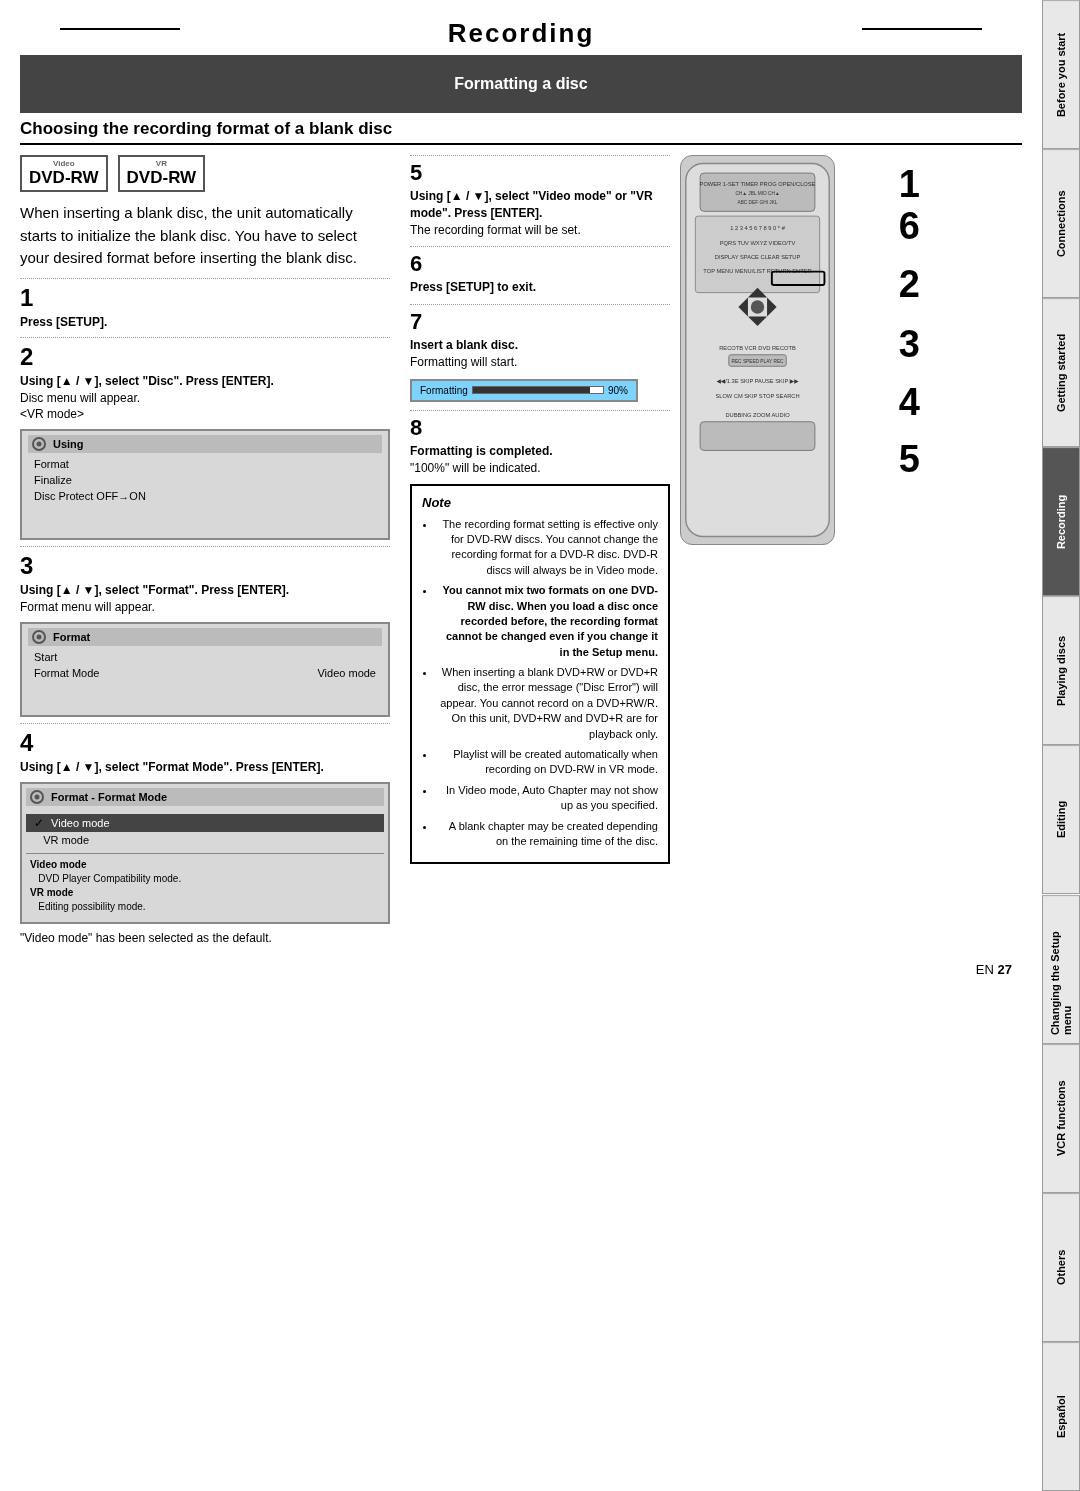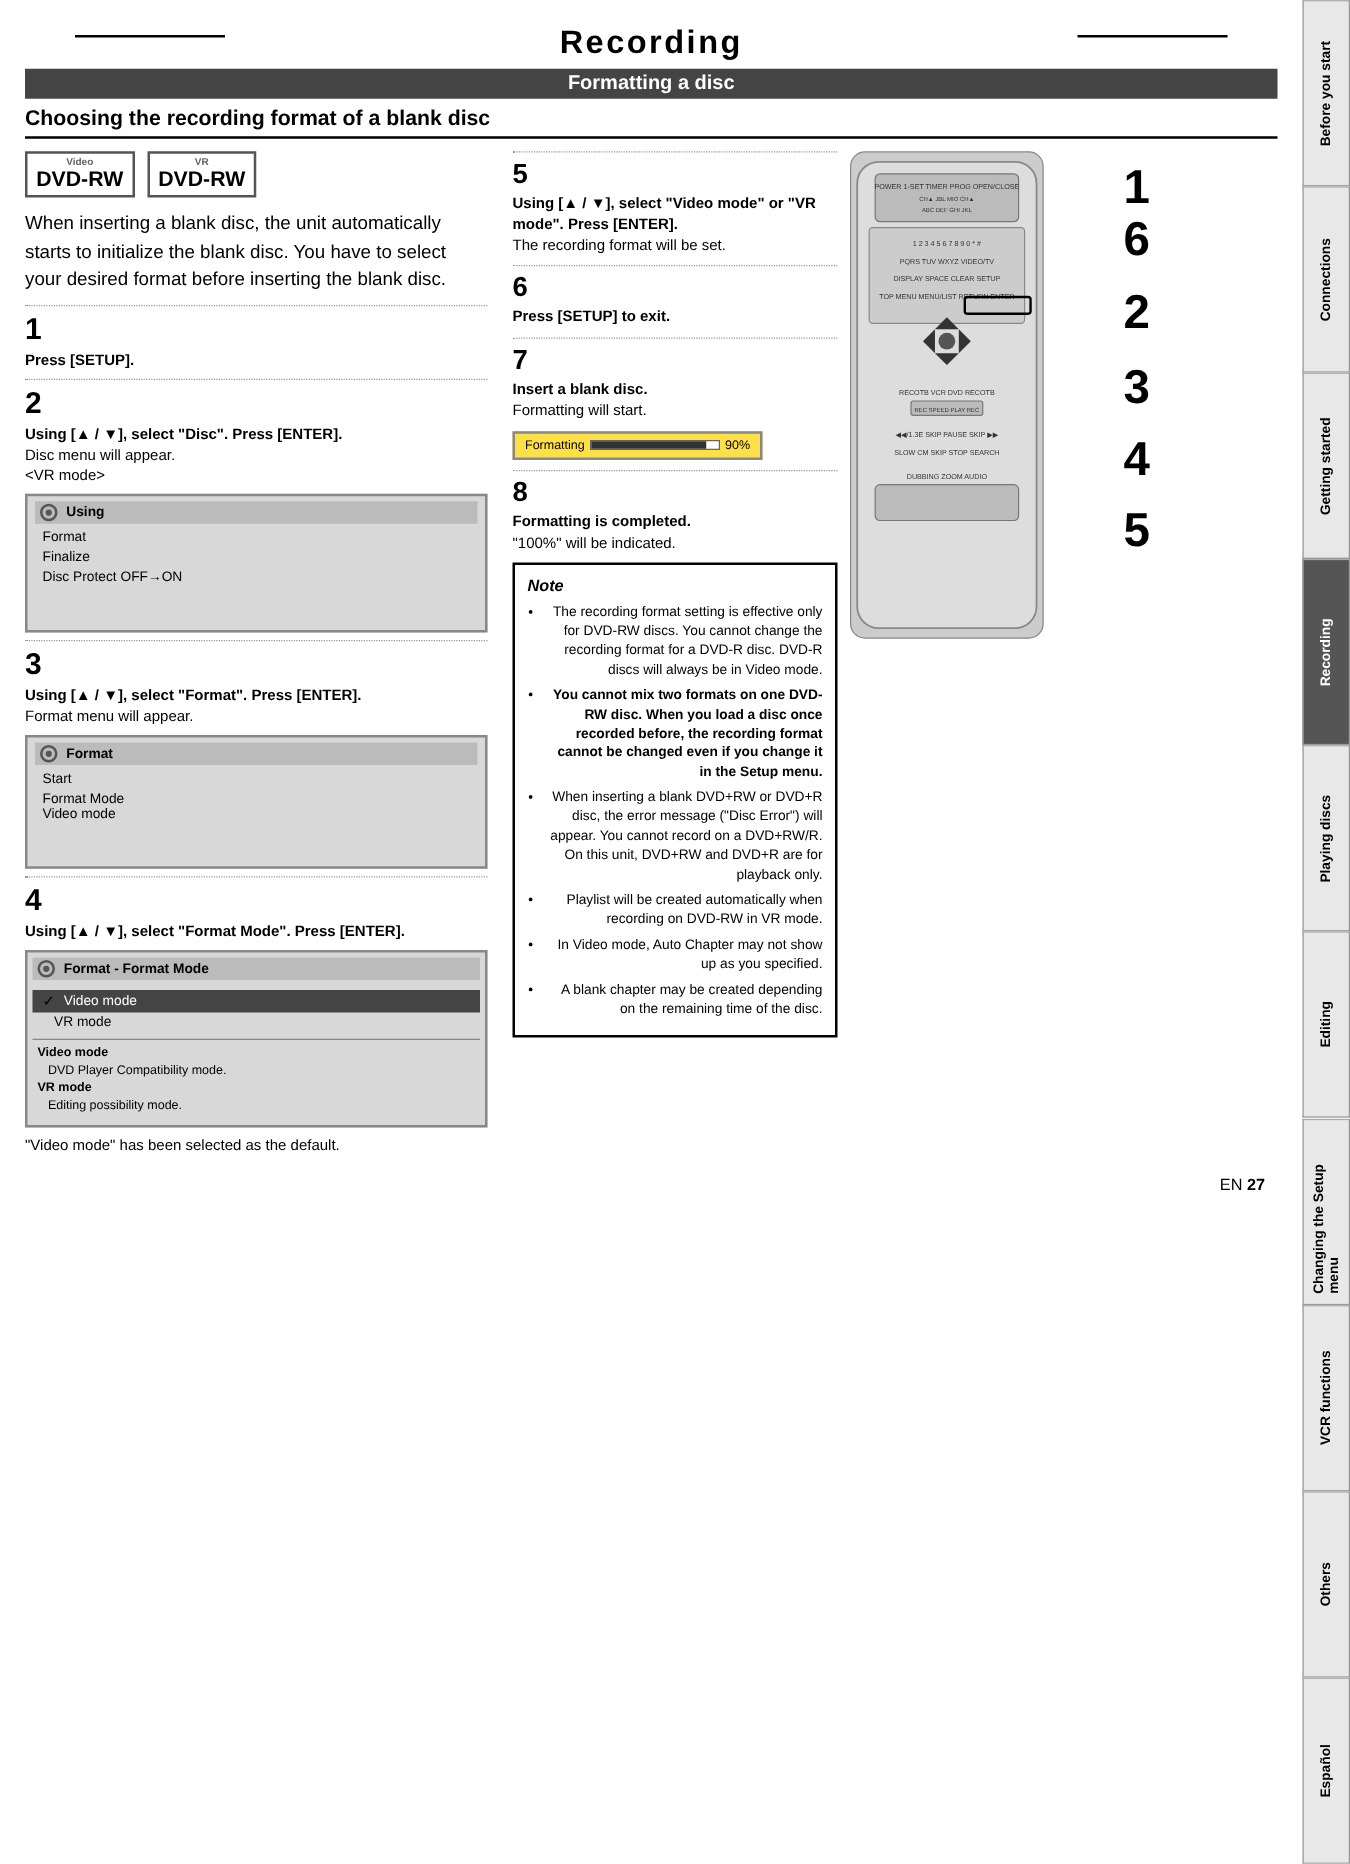--- a/index.html
+++ b/index.html
@@ -73,21 +73,21 @@
       letter-spacing: 2px;
     }
 
     
     .section-title-bar {
       background: #444;
       color: #fff;
       text-align: center;
       font-size: 16px;
       font-weight: bold;
-      padding: 3px 0;
+      padding: 20px 0;
       margin-bottom: 6px;
     }
 
     
     .subsection-heading {
       font-size: 17px;
       font-weight: bold;
       border-bottom: 2px solid #000;
       padding-bottom: 4px;
       margin-bottom: 10px;
@@ -146,31 +146,30 @@
     }
     .screen-mockup .screen-item {
       padding: 2px 6px;
       font-size: 11px;
     }
     .screen-mockup .screen-item-row {
       display: flex;
       justify-content: space-between;
       padding: 2px 6px;
       font-size: 11px;
-      flex-direction: column;
     }
 
     
     .progress-screen {
       border: 2px solid #888;
-      background: #fde047;
+      background: #7dd3fc;
       padding: 4px 8px;
       font-size: 10px;
       margin: 8px 0;
-      width: 200px;
+      width: 228px;
     }
     .progress-bar-wrap {
       display: flex;
       align-items: center;
       gap: 4px;
       font-size: 10px;
     }
     .progress-bar {
       flex: 1;
       height: 8px;

